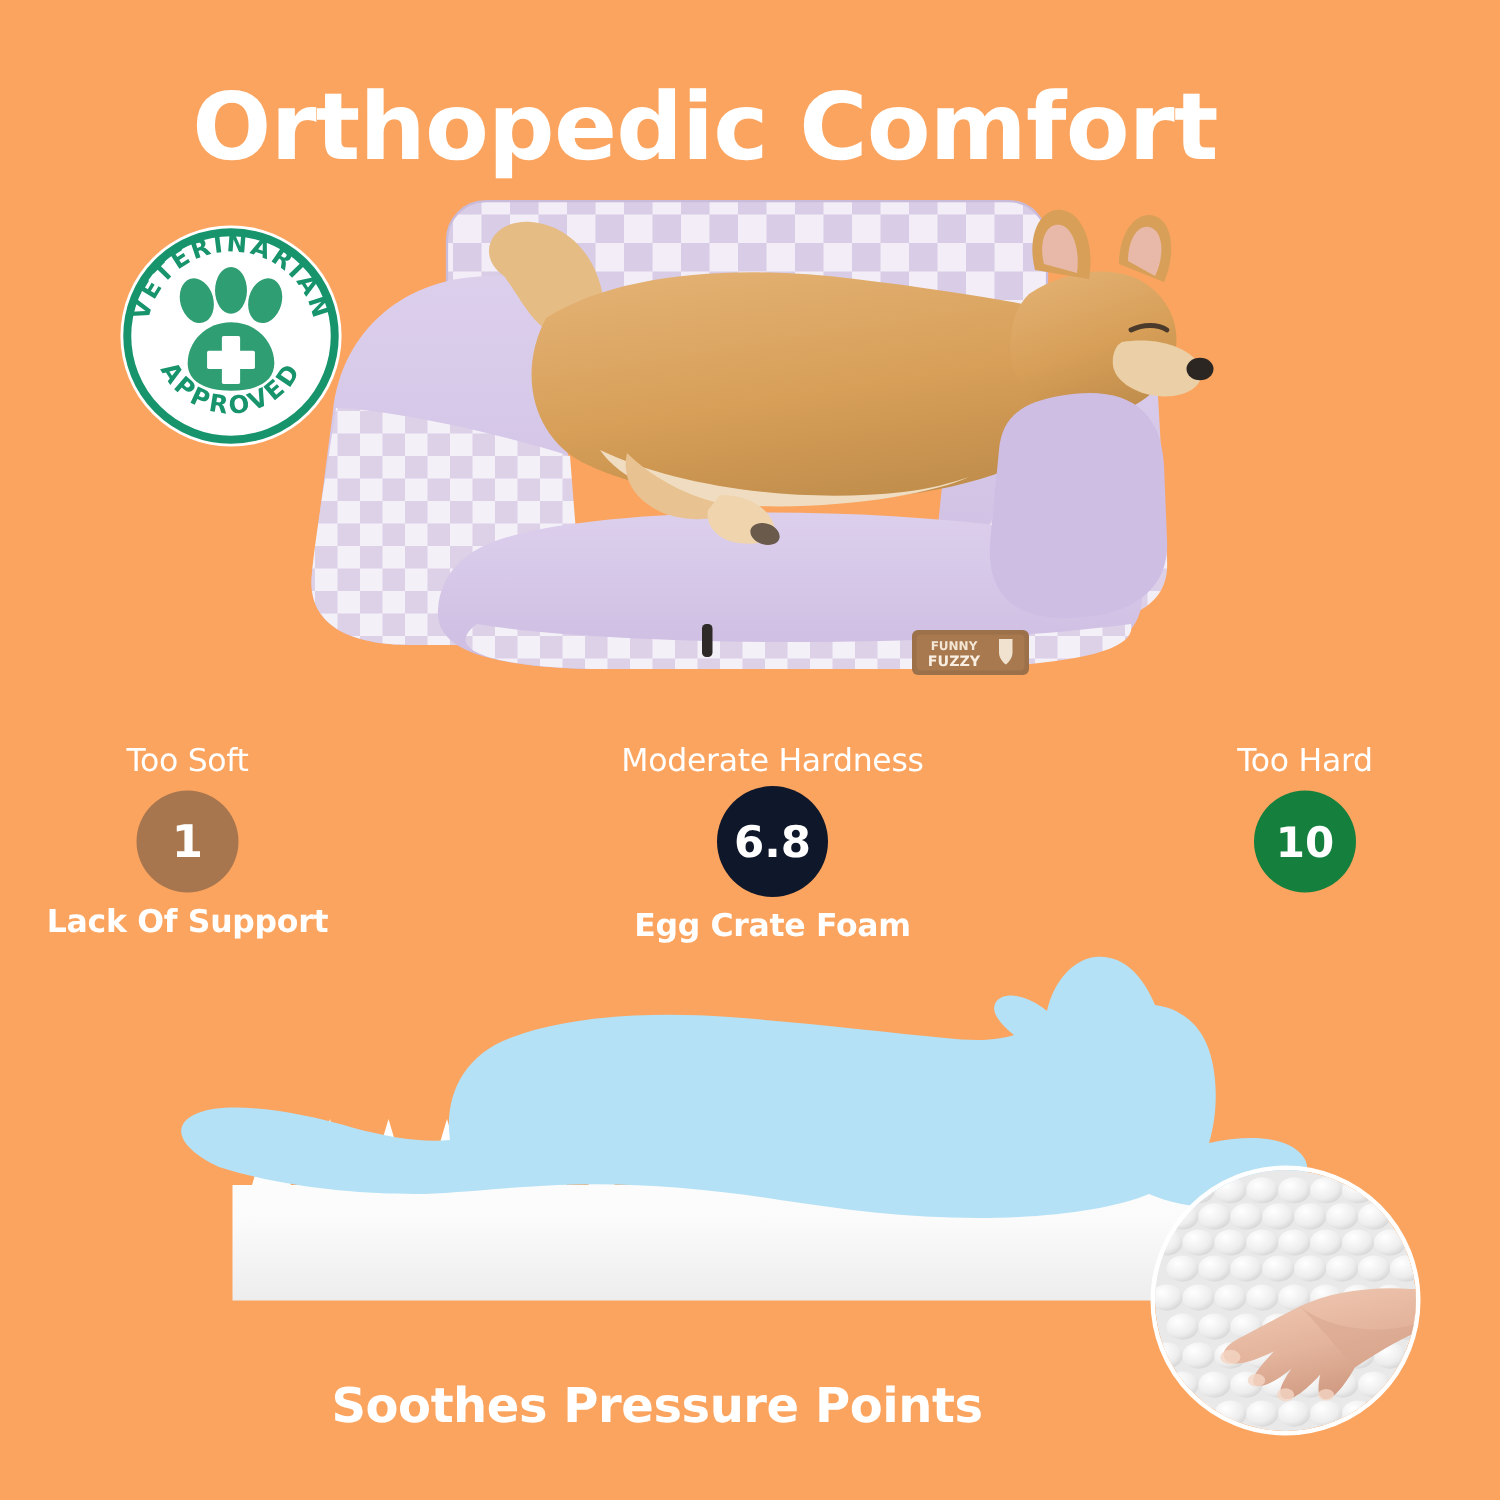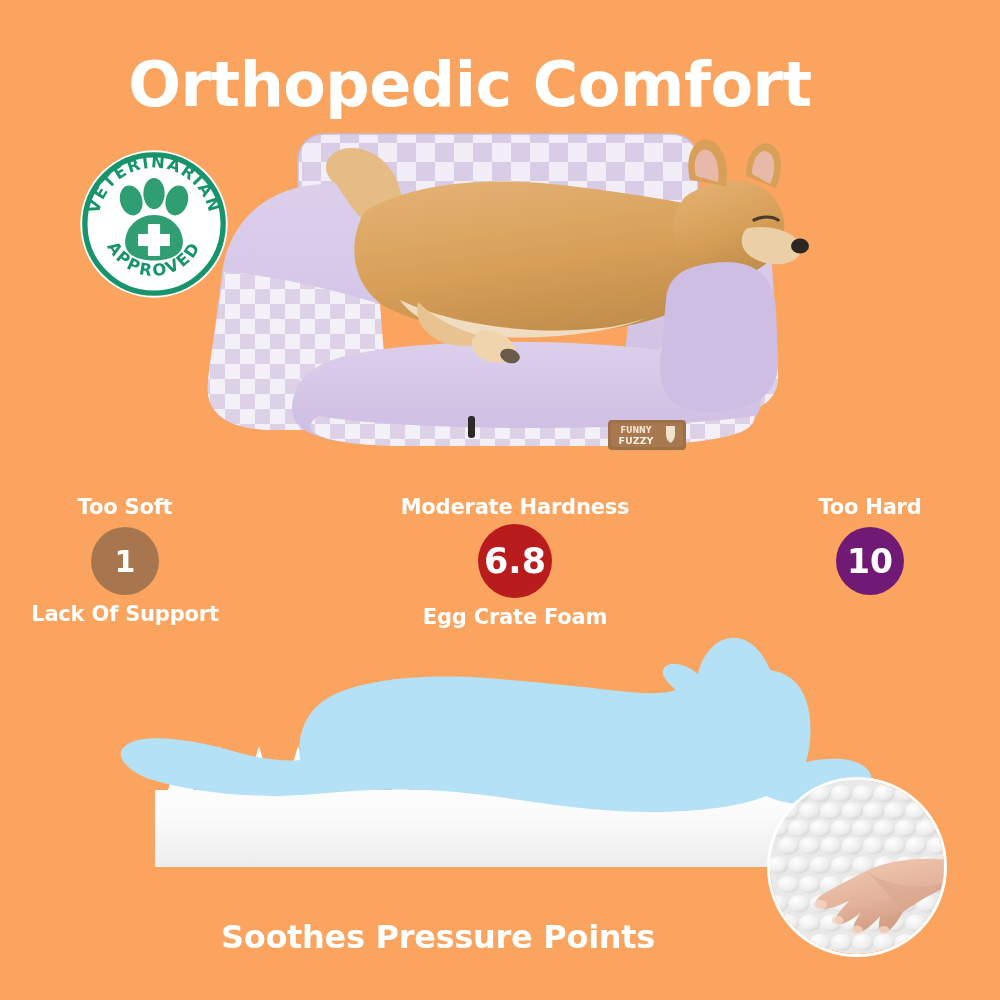--- a/index.html
+++ b/index.html
@@ -25,41 +25,41 @@
   .badge svg { width:100%; height:100%; display:block; }
 
   
   .photo { position:absolute; left:150px; top:124px; width:700px; height:345px; }
   .photo svg { width:100%; height:100%; display:block; }
 
   
   .scale { position:absolute; left:0; top:495px; width:1000px; height:160px; }
   .node { position:absolute; text-align:center; }
   .node .cap {
-    color:#FFFFFF; font-size:21px; font-weight:bold; white-space:nowrap;
+    color:#FFFFFF; font-size:21px; font-weight:normal; white-space:nowrap;
     font-family:"DejaVu Sans", sans-serif; letter-spacing:-0.2px;
   }
   .node .dot {
     width:68px; height:68px; border-radius:50%;
     display:flex; align-items:center; justify-content:center;
     margin:8px auto 8px auto;
     color:#FFFFFF; font-weight:bold;
     font-family:"DejaVu Sans", sans-serif;
   }
   .node .sub {
     color:#FFFFFF; font-size:21px; font-weight:bold;
     font-family:"DejaVu Sans", sans-serif; letter-spacing:-0.2px;
     line-height:1.12;
   }
   #node-soft { left:0px; top:0px; width:250px; }
   #node-mod  { left:375px; top:0px; width:280px; }
   #node-hard { left:745px; top:0px; width:250px;text-align:center; }
   #node-soft .dot { background:#A8764E; font-size:30px; }
-  #node-mod  .dot { background:#b91c1c; font-size:35px; width:74px; height:74px; margin-top:5px; }
-  #node-hard .dot { background:#701a75; font-size:33px; }
+  #node-mod  .dot { background:#0f172a; font-size:29px; width:74px; height:74px; margin-top:5px; }
+  #node-hard .dot { background:#15803d; font-size:28px; }
 
   
   .diagram { position:absolute; left:0px; top:630px; width:1000px; height:250px; }
   .diagram svg { width:100%; height:100%; display:block; }
 
   
   .foamshot {
     position:absolute; left:767px; top:777px; width:180px; height:180px;
     border-radius:50%; overflow:hidden; border:3px solid #FFFFFF;
   }

